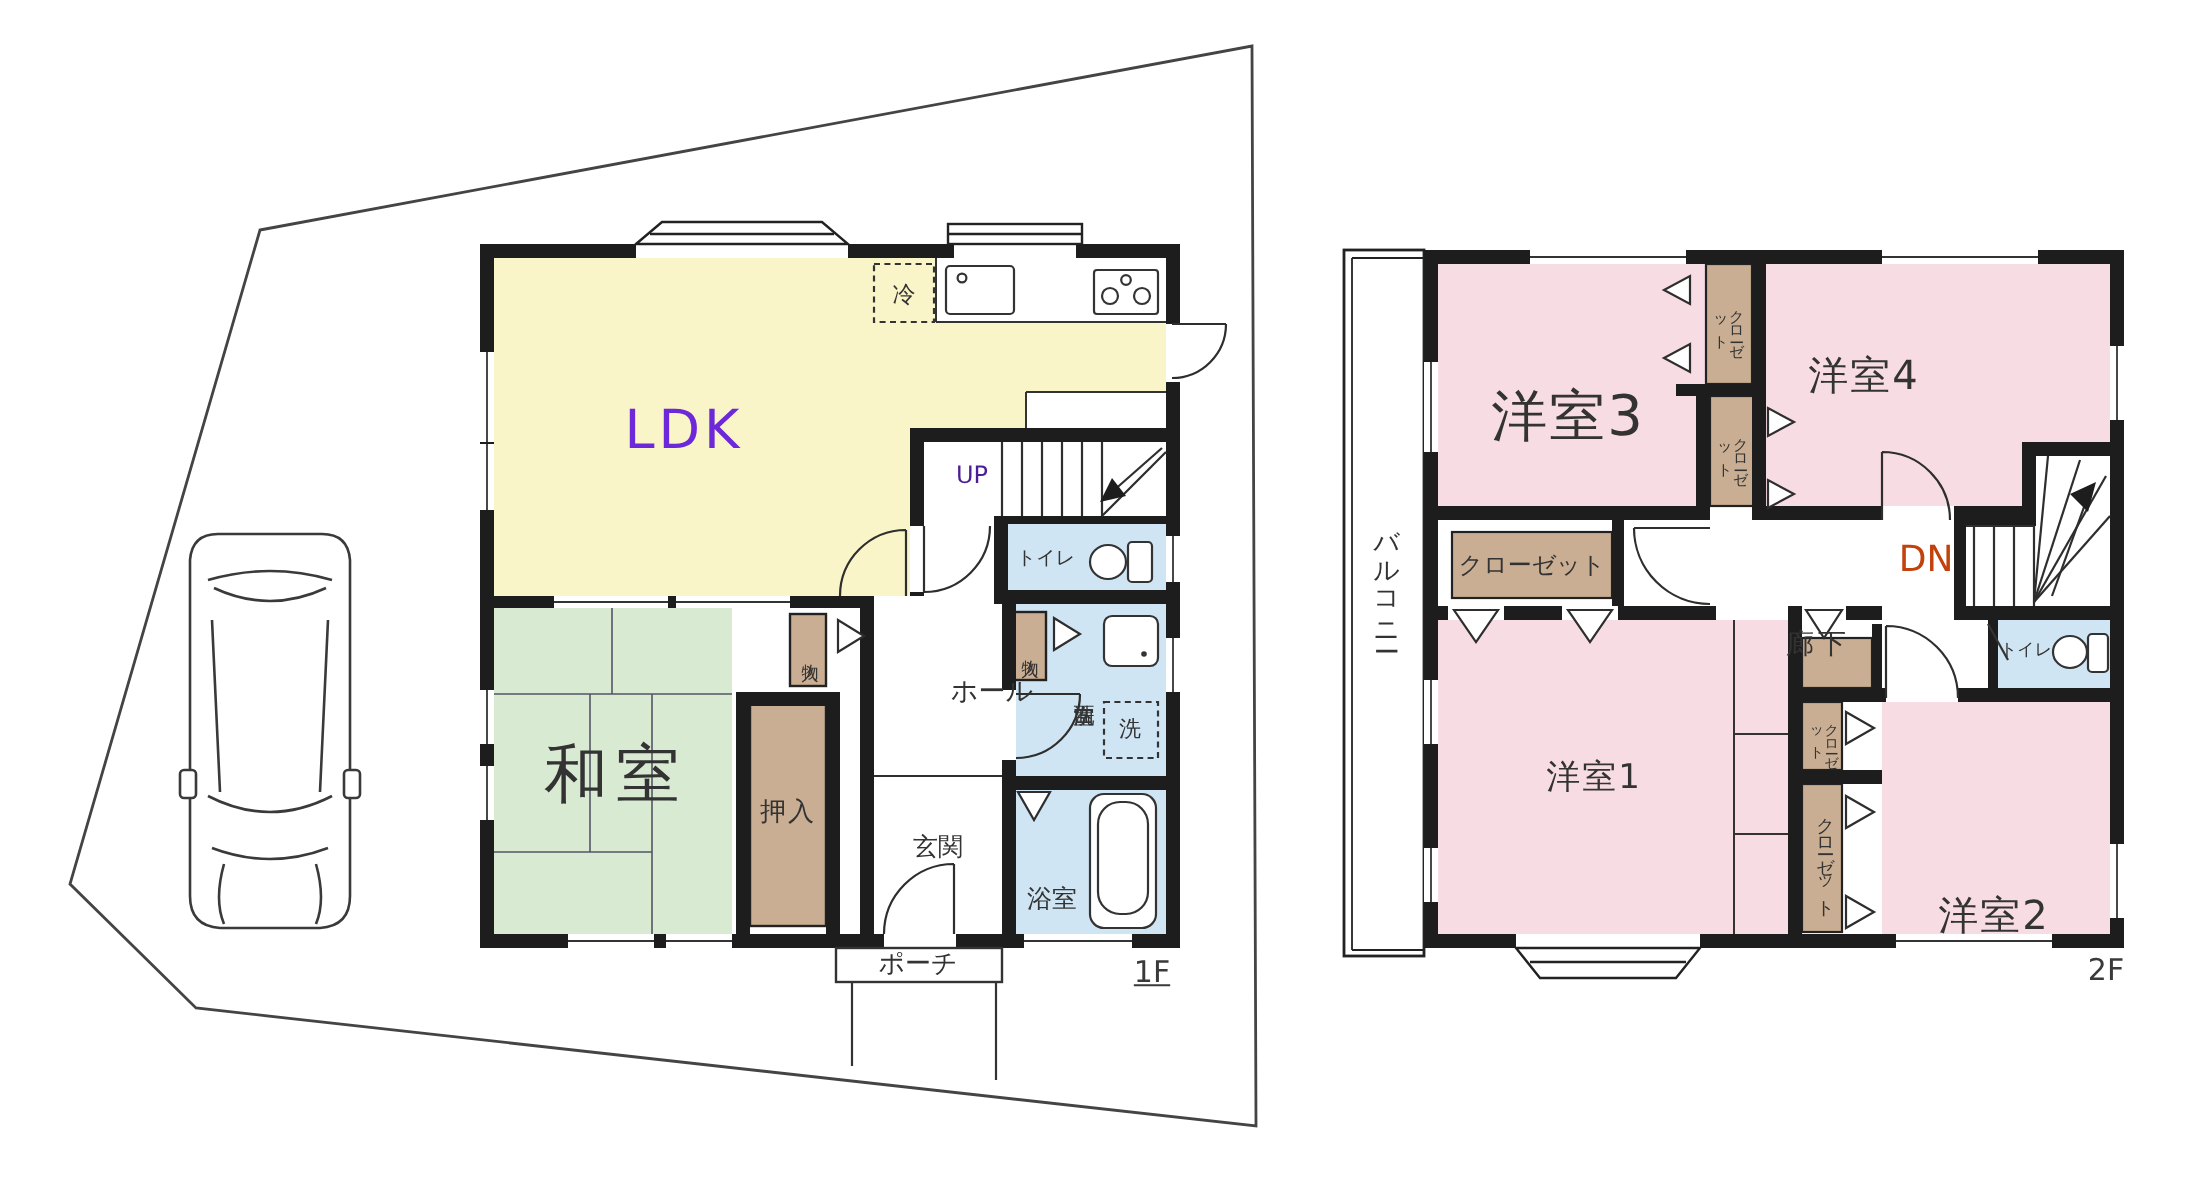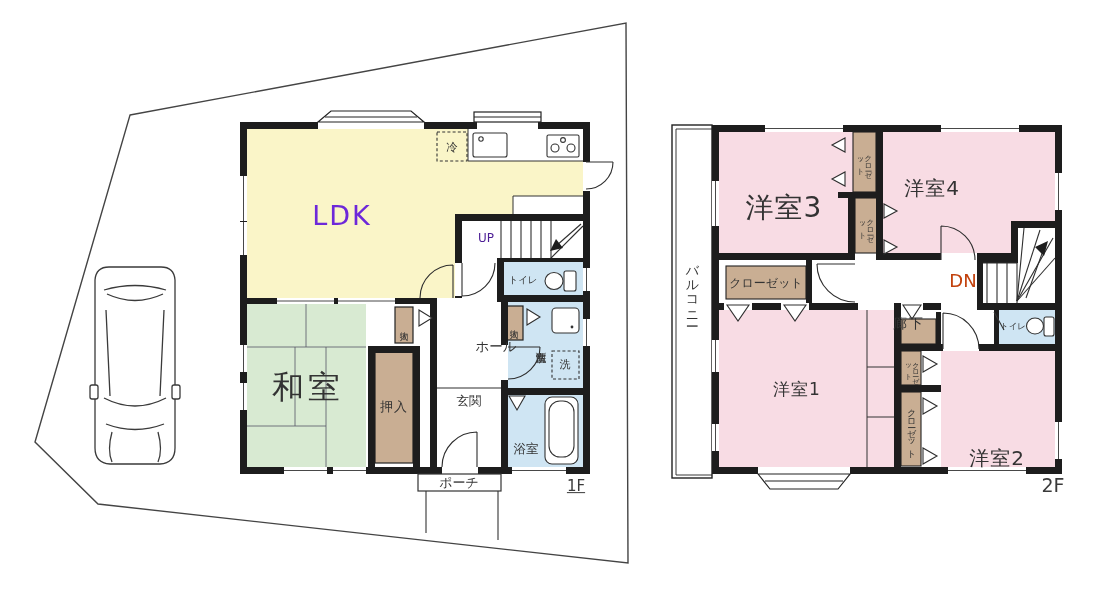--- a/index.html
+++ b/index.html
@@ -307,21 +307,21 @@
     </g>
   </g>
 </svg>
 
   <div class="lbl" style="left:342px;top:216px;font-size:27px;letter-spacing:2px;color:#6d28d9;">LDK</div>
   <div class="lbl" style="left:308px;top:388px;font-size:32px;letter-spacing:4px;">和室</div>
   <div class="lbl" style="left:394px;top:407px;font-size:13px;letter-spacing:1px;">押入</div>
   <div class="lbl vert" style="left:404px;top:325px;font-size:8.5px;">物入</div>
   <div class="lbl vert" style="left:514px;top:323px;font-size:8.5px;">物入</div>
   <div class="lbl" style="left:485px;top:346px;font-size:13.5px;margin-left:11px;">ホール</div>
-  <div class="lbl" style="left:469px;top:402px;font-size:12.5px;font-family:Liberation Serif, serif;">玄関</div>
+  <div class="lbl" style="left:469px;top:423px;font-size:12.5px;">玄関</div>
   <div class="lbl" style="left:459px;top:483px;font-size:13px;">ポーチ</div>
   <div class="lbl" style="left:523px;top:280px;font-size:9.5px;">トイレ</div>
   <div class="lbl vert" style="left:541px;top:344px;font-size:10.5px;">洗面室</div>
   <div class="lbl" style="left:565px;top:365px;font-size:11px;">洗</div>
   <div class="lbl" style="left:452px;top:147px;font-size:11.5px;">冷</div>
   <div class="lbl" style="left:526px;top:449px;font-size:12.5px;">浴室</div>
   <div class="lbl" style="left:486px;top:238px;font-size:12px;color:#4c1d95;">UP</div>
   <div class="lbl" style="left:576px;top:487px;font-size:15px;color:#3a3a3a;text-decoration:underline;">1F</div>
 
   <div class="lbl" style="left:784px;top:208px;font-size:28px;letter-spacing:1px;">洋室3</div>
@@ -330,14 +330,14 @@
   <div class="lbl" style="left:997px;top:414px;font-size:20px;letter-spacing:1px;margin-top:44px;">洋室2</div>
   <div class="lbl vert" style="left:692px;top:288px;font-size:13px;letter-spacing:1px;">バルコニー</div>
   <div class="lbl" style="left:766px;top:283px;font-size:12px;">クローゼット</div>
   <div class="lbl vert wrapv" style="left:864px;top:162px;font-size:7.5px;height:27px;">クローゼット</div>
   <div class="lbl vert wrapv" style="left:866px;top:226px;font-size:7.5px;height:27px;">クローゼット</div>
   <div class="lbl vert wrapv" style="left:911px;top:368px;font-size:7px;height:25px;">クローゼット</div>
   <div class="lbl vert" style="left:911px;top:428px;font-size:9px;">クローゼット</div>
   <div class="lbl" style="left:909px;top:297px;font-size:14px;letter-spacing:2px;margin-top:26px;">廊下</div>
   <div class="lbl" style="left:963px;top:281px;font-size:18px;color:#c2410c;">DN</div>
   <div class="lbl" style="left:1013px;top:326px;font-size:8.5px;">トイレ</div>
-  <div class="lbl" style="left:1053px;top:486px;font-size:19px;color:#3a3a3a;">2F</div>
+  <div class="lbl" style="left:1053px;top:486px;font-size:15px;color:#3a3a3a;">2F</div>
 </div>
 
 </body></html>

